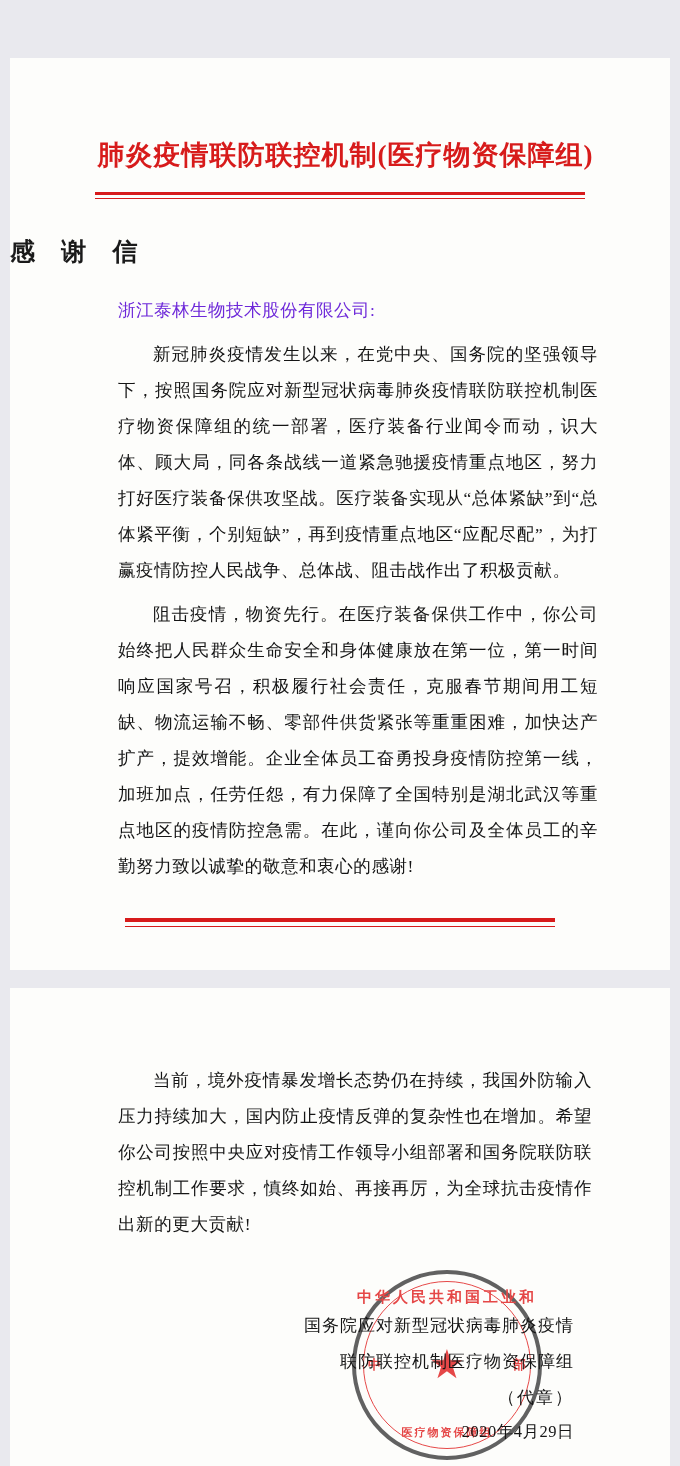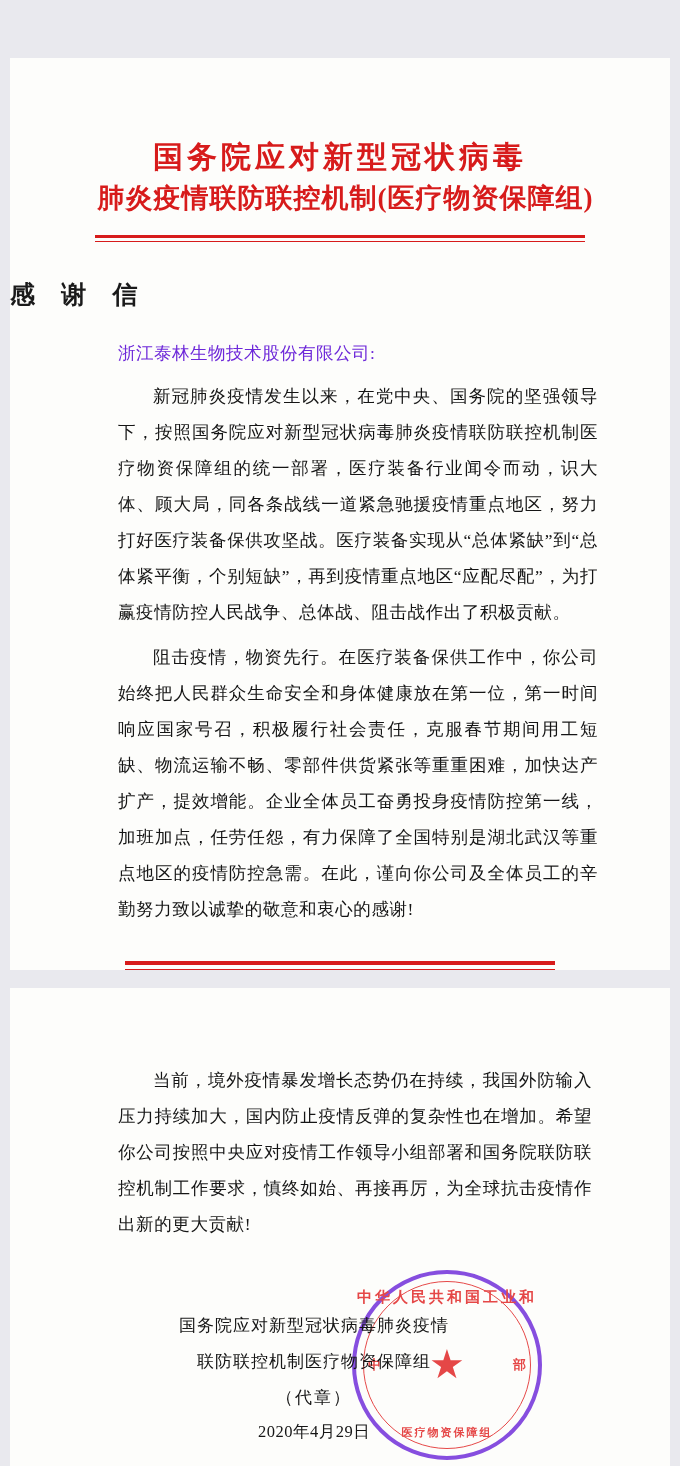--- a/index.html
+++ b/index.html
@@ -116,21 +116,21 @@
   }
 
   #page-2 .body-wrap {
     padding: 0 78px 0 108px;
     margin-top: 74px;
   }
 
   .signature-block {
     margin-top: 66px;
     padding-right: 96px;
-    text-align: center;
+    text-align: right;
     position: relative;
     z-index: 3;
     padding-left: 44px;
   }
   .signature-line {
     font-size: 17px;
     letter-spacing: 1px;
     line-height: 2.1;
     color: #151515;
     white-space: nowrap;
@@ -143,21 +143,21 @@
     letter-spacing: 0.5px;
   }
 
   
   .seal {
     position: absolute;
     width: 182px;
     height: 182px;
     right: 128px;
     top: 282px;
-    border: 4px solid #6d28d9;
+    border: 4px solid #404040;
     border-radius: 50%;
     opacity: 0.82;
     z-index: 2;
     pointer-events: none;
   }
   .seal .seal-inner {
     position: absolute;
     inset: 7px;
     border: 1px solid #e02020;
     border-radius: 50%;
@@ -196,21 +196,20 @@
   }
   .seal .seal-side-left { left: 12px; }
   .seal .seal-side-right { right: 12px; }
 </style>
 </head>
 <body>
 
 <div class="page" id="page-1">
 
   <div class="letterhead">
-    <div class="letterhead-line l1">国务院应对新型冠状病毒</div>
     <div class="letterhead-line l2">肺炎疫情联防联控机制(医疗物资保障组)</div>
   </div>
 
   <div class="rule-wrap">
     <div class="rule-thick"></div>
     <div class="rule-thin"></div>
   </div>
 
   <div class="doc-title">感 谢 信</div>
 

